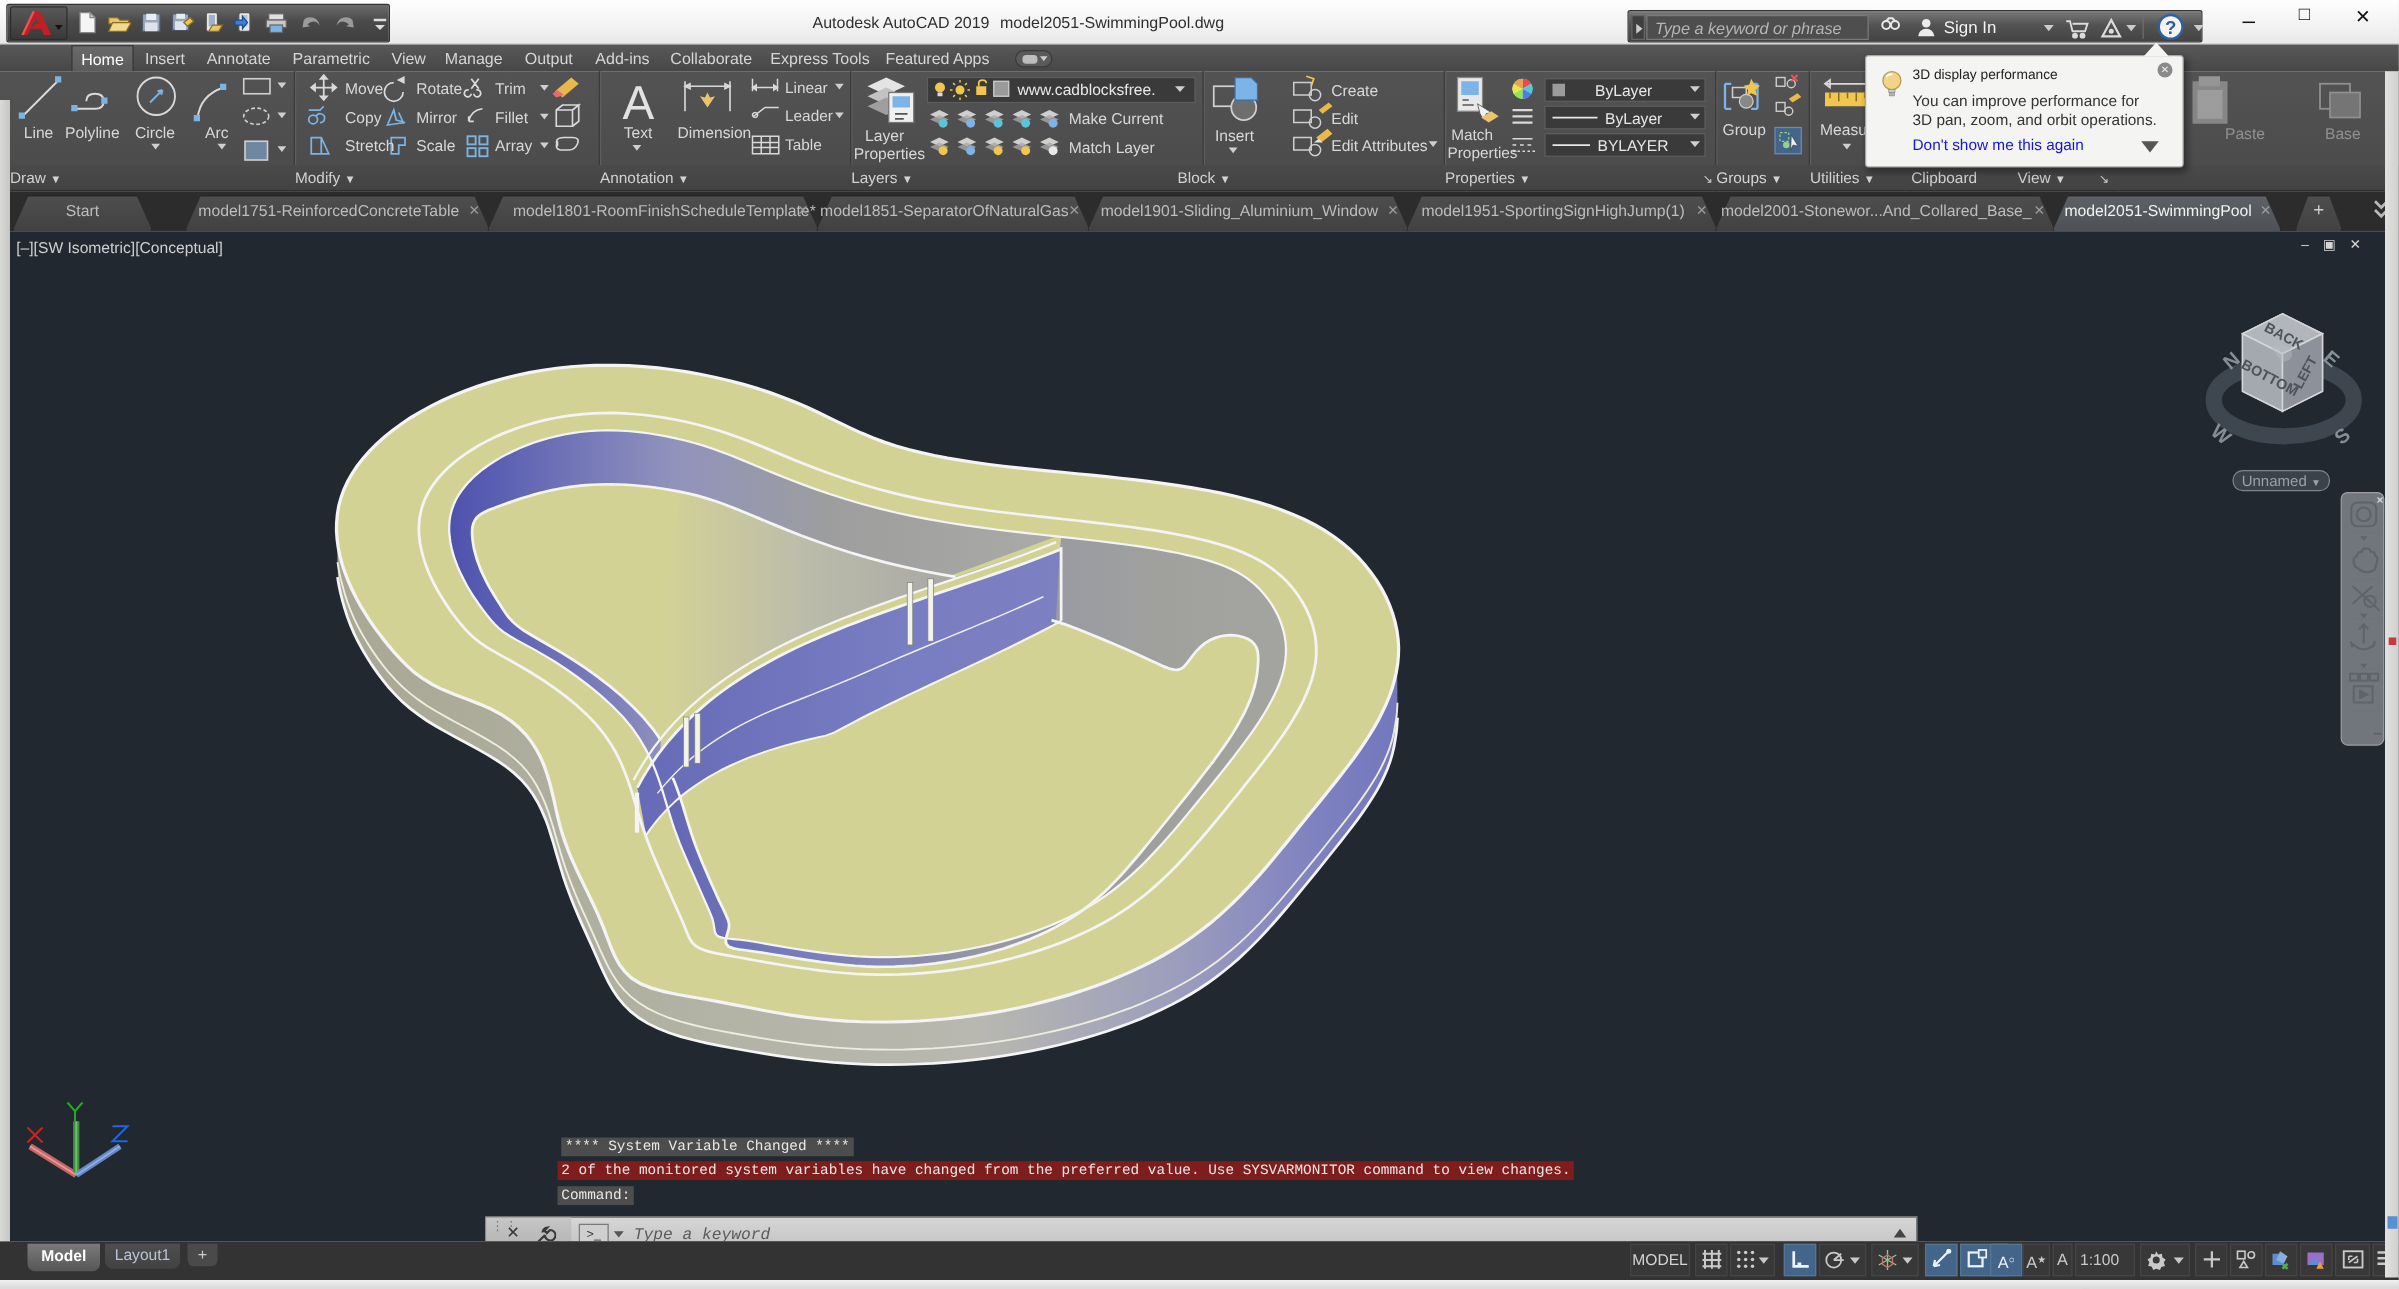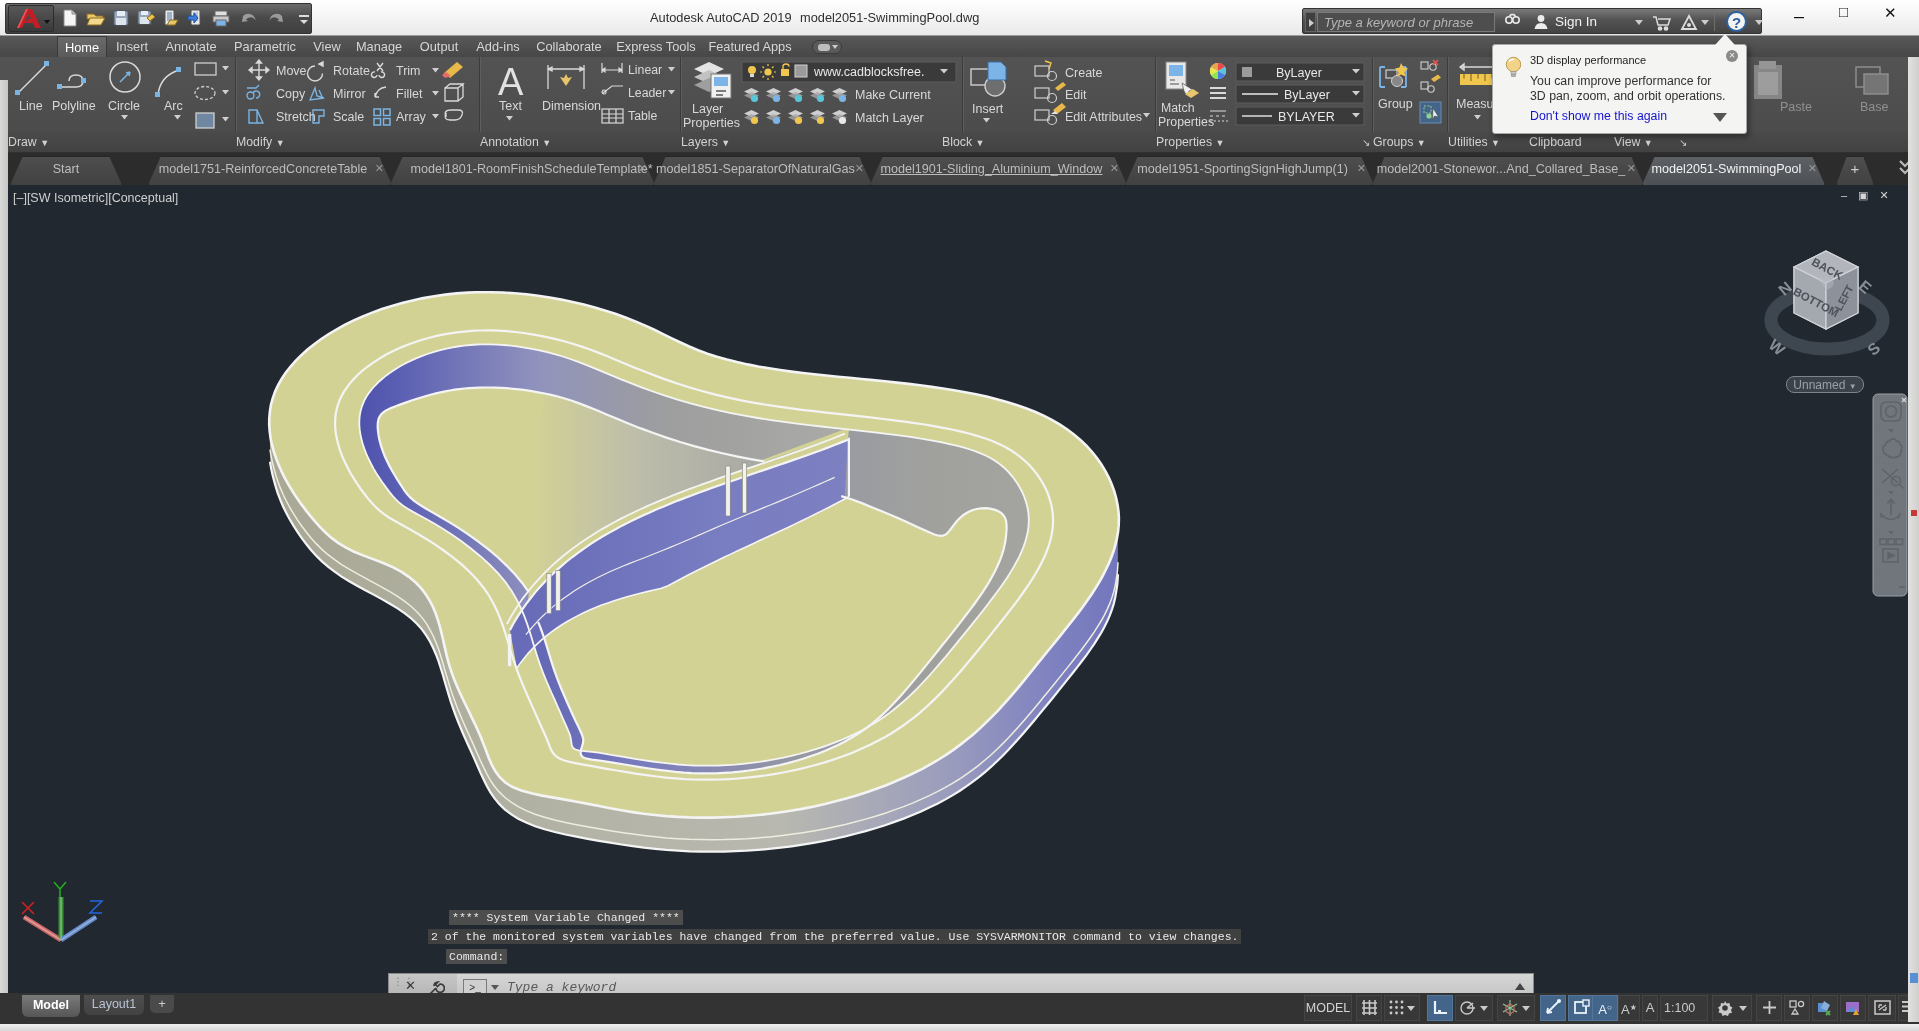--- a/index.html
+++ b/index.html
@@ -470,21 +470,21 @@
 <div class="lbl" style="padding-right:14px;margin-left:16px;">model1801-RoomFinishScheduleTemplate*</div>
       <span style="position:absolute;right:8px;top:6px;color:#9a9a9a;font-size:11px">✕</span>
     </div>
 <div class="ftab" style="left:653px;width:219px">
 <div class="bg" style="clip-path:polygon(13px 0, calc(100% - 13px) 0, 100% 100%, 0 100%)"></div>
 <div class="lbl" style="padding-right:14px;">model1851-SeparatorOfNaturalGas</div>
       <span style="position:absolute;right:8px;top:6px;color:#9a9a9a;font-size:11px">✕</span>
     </div>
 <div class="ftab" style="left:870px;width:257px">
 <div class="bg" style="clip-path:polygon(13px 0, calc(100% - 13px) 0, 100% 100%, 0 100%)"></div>
-<div class="lbl" style="padding-right:14px;text-decoration:underline;">model1901-Sliding_Aluminium_Window</div>
+<div class="lbl" style="padding-right:14px;">model1901-Sliding_Aluminium_Window</div>
       <span style="position:absolute;right:8px;top:6px;color:#9a9a9a;font-size:11px">✕</span>
     </div>
 <div class="ftab" style="left:1125px;width:249px">
 <div class="bg" style="clip-path:polygon(13px 0, calc(100% - 13px) 0, 100% 100%, 0 100%)"></div>
 <div class="lbl" style="padding-right:14px;">model1951-SportingSignHighJump(1)</div>
       <span style="position:absolute;right:8px;top:6px;color:#9a9a9a;font-size:11px">✕</span>
     </div>
 <div class="ftab" style="left:1372px;width:272px">
 <div class="bg" style="clip-path:polygon(13px 0, calc(100% - 13px) 0, 100% 100%, 0 100%)"></div>
 <div class="lbl" style="padding-right:14px;">model2001-Stonewor...And_Collared_Base_</div>
@@ -631,21 +631,21 @@
 <path d="M45 60 L8 37" stroke="#e09a9a" stroke-width="1.5"></path>
 <path d="M45 60 L45 17" stroke="#6fbf6f" stroke-width="1.5"></path>
 <path d="M45 60 L80 37" stroke="#92aede" stroke-width="1.5"></path>
 <g stroke-width="1.6" fill="none">
 <path d="M6 22 l12 12 m0 -12 l-12 12" stroke="#cc2222"></path>
 <path d="M38 2 l6 7 l6 -7 m-6 7 v8" stroke="#22aa22"></path>
 <path d="M74 21 h12 l-12 12 h12" stroke="#2266dd"></path>
 </g>
     </svg>
 <div class="abs mono" style="left:449px;top:725px;background:#4d4d4d;color:#e8e8e8;font-size:11.5px;padding:1px 3px">**** System Variable Changed ****</div>
-<div class="abs mono" style="left:428px;top:744px;background:#404040;color:#e8e8e8;font-size:11.5px;padding:1px 3px">2 of the monitored system variables have changed from the preferred value. Use SYSVARMONITOR command to view changes.</div>
+<div class="abs mono" style="left:446px;top:744px;background:#7f1d1d;color:#e8e8e8;font-size:11.5px;padding:1px 3px">2 of the monitored system variables have changed from the preferred value. Use SYSVARMONITOR command to view changes.</div>
 <div class="abs mono" style="left:446px;top:764px;background:#4d4d4d;color:#e8e8e8;font-size:11.5px;padding:1px 3px">Command:</div>
 <div class="abs" style="left:388px;top:788px;width:1146px;height:28px;background:linear-gradient(#d6d6d6,#c2c2c2);border:1px solid #8a8a8a">
 <div style="position:absolute;left:0;top:0;width:68px;height:26px;background:linear-gradient(#c6c6c6,#b2b2b2)"></div>
 <div style="position:absolute;left:4px;top:5px;color:#777;font-size:10px;letter-spacing:1px;line-height:5px">⋮⋮</div>
 <div style="position:absolute;left:16px;top:4px;color:#3a3a3a;font-size:13px">✕</div>
 <svg style="position:absolute;left:38px;top:5px" width="18" height="18" viewBox="0 0 18 18">
         <path d="M3 15 l6 -6 m0 0 a4.2 4.2 0 1 0 4 -4 l-2.5 2.5 l-2 -2 l2.5 -2.5 a4.2 4.2 0 0 0 -4 4" fill="none" stroke="#3a3a3a" stroke-width="1.7"></path>
       </svg>
 <div style="position:absolute;left:74px;top:5px;width:24px;height:17px;border:1px solid #7a7a7a;background:#cfcfcf;color:#333;font-size:10px;text-align:center;line-height:16px">&gt;_</div>
 <div style="position:absolute;left:102px;top:11px;width:0;height:0;border-top:5px solid #555;border-left:4px solid transparent;border-right:4px solid transparent"></div>

